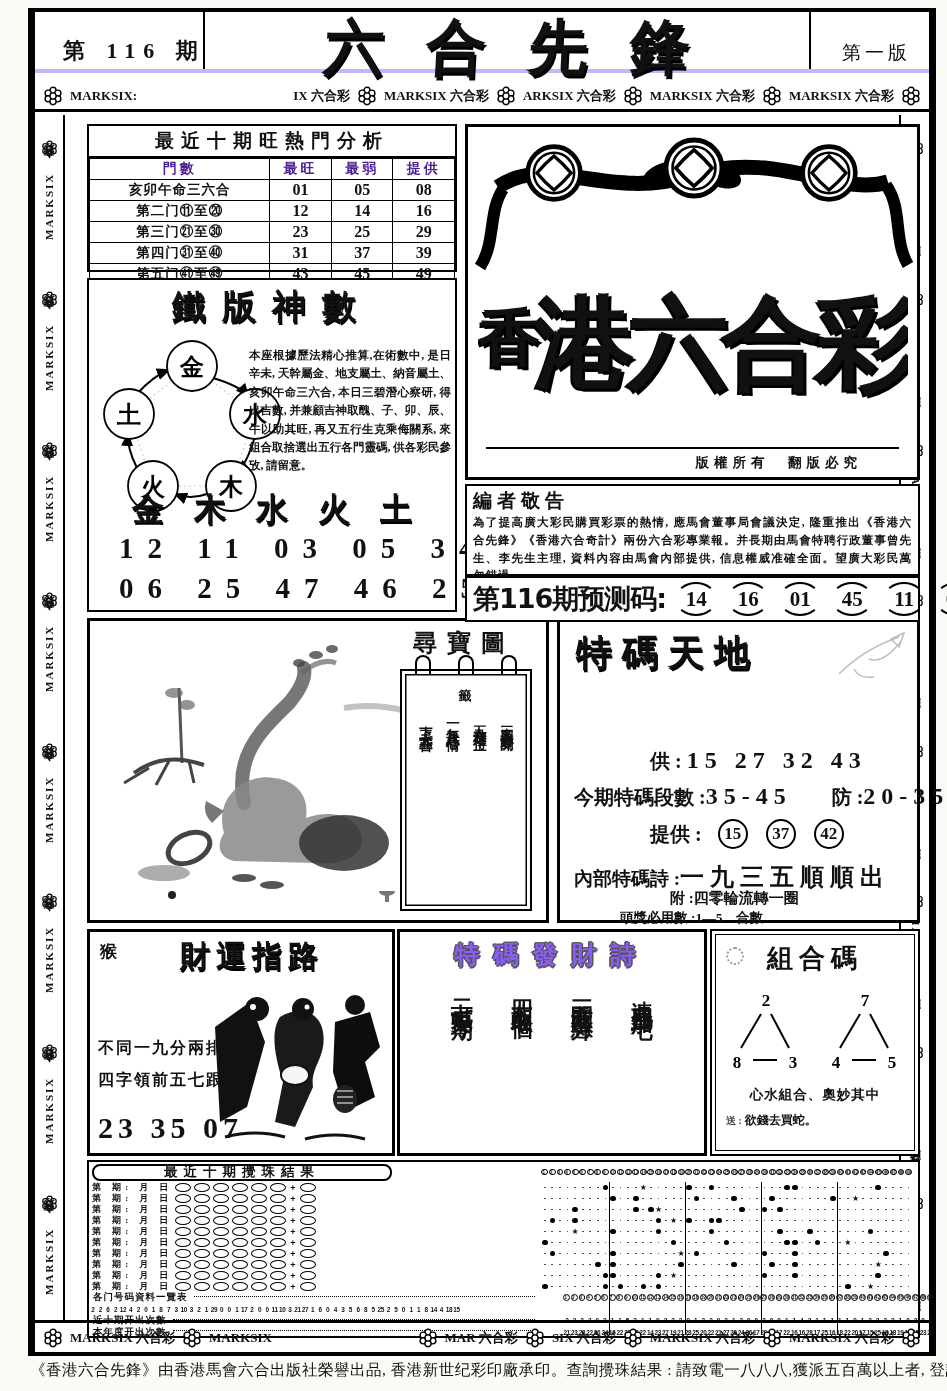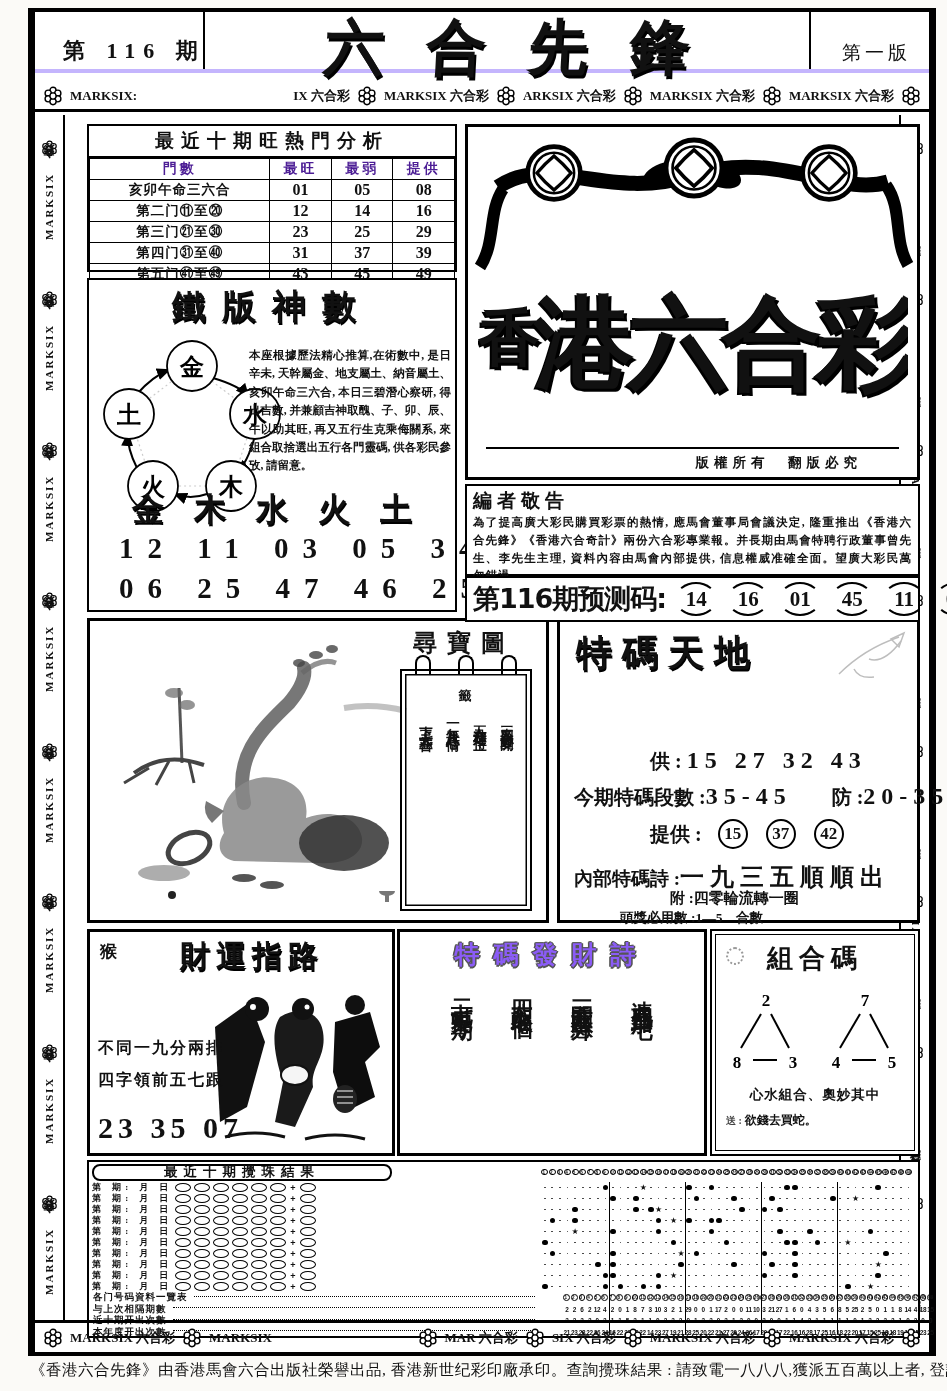--- a/index.html
+++ b/index.html
@@ -2483,24 +2483,20 @@
               </span>
               <span>
                 <span class="cnum">48</span>
               </span>
               <span>
                 <span class="cnum">49</span>
               </span>
             </div>
           </div>
           <div class="statrow">
-            <div class="labelzone">
-              <span class="statlbl">与上次相隔期數</span>
-              <div class="leader"></div>
-            </div>
             <div class="cells">
               <span>
                 <span class="snum">2</span>
               </span>
               <span>
                 <span class="snum">2</span>
               </span>
               <span>
                 <span class="snum">6</span>
               </span>

